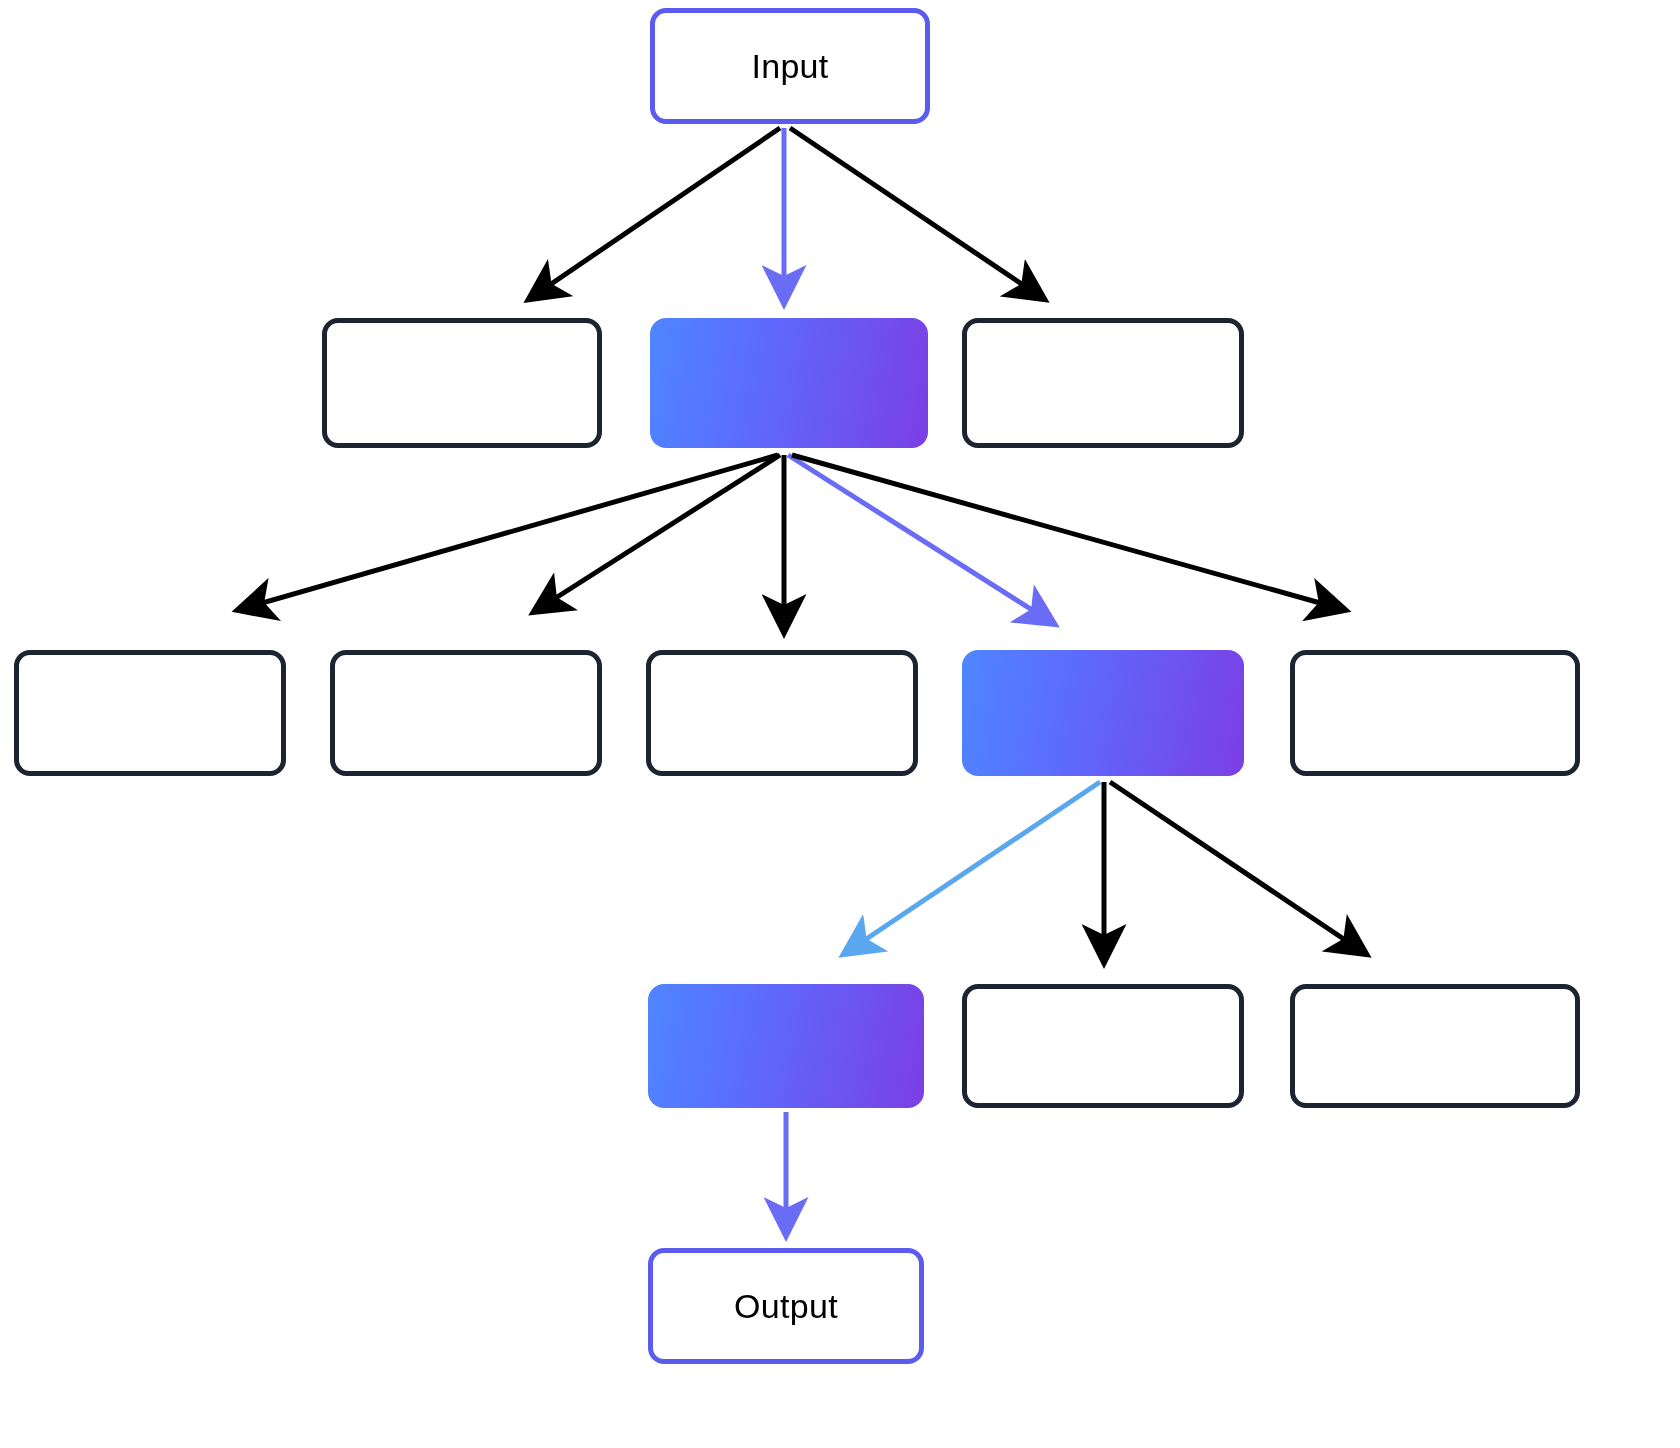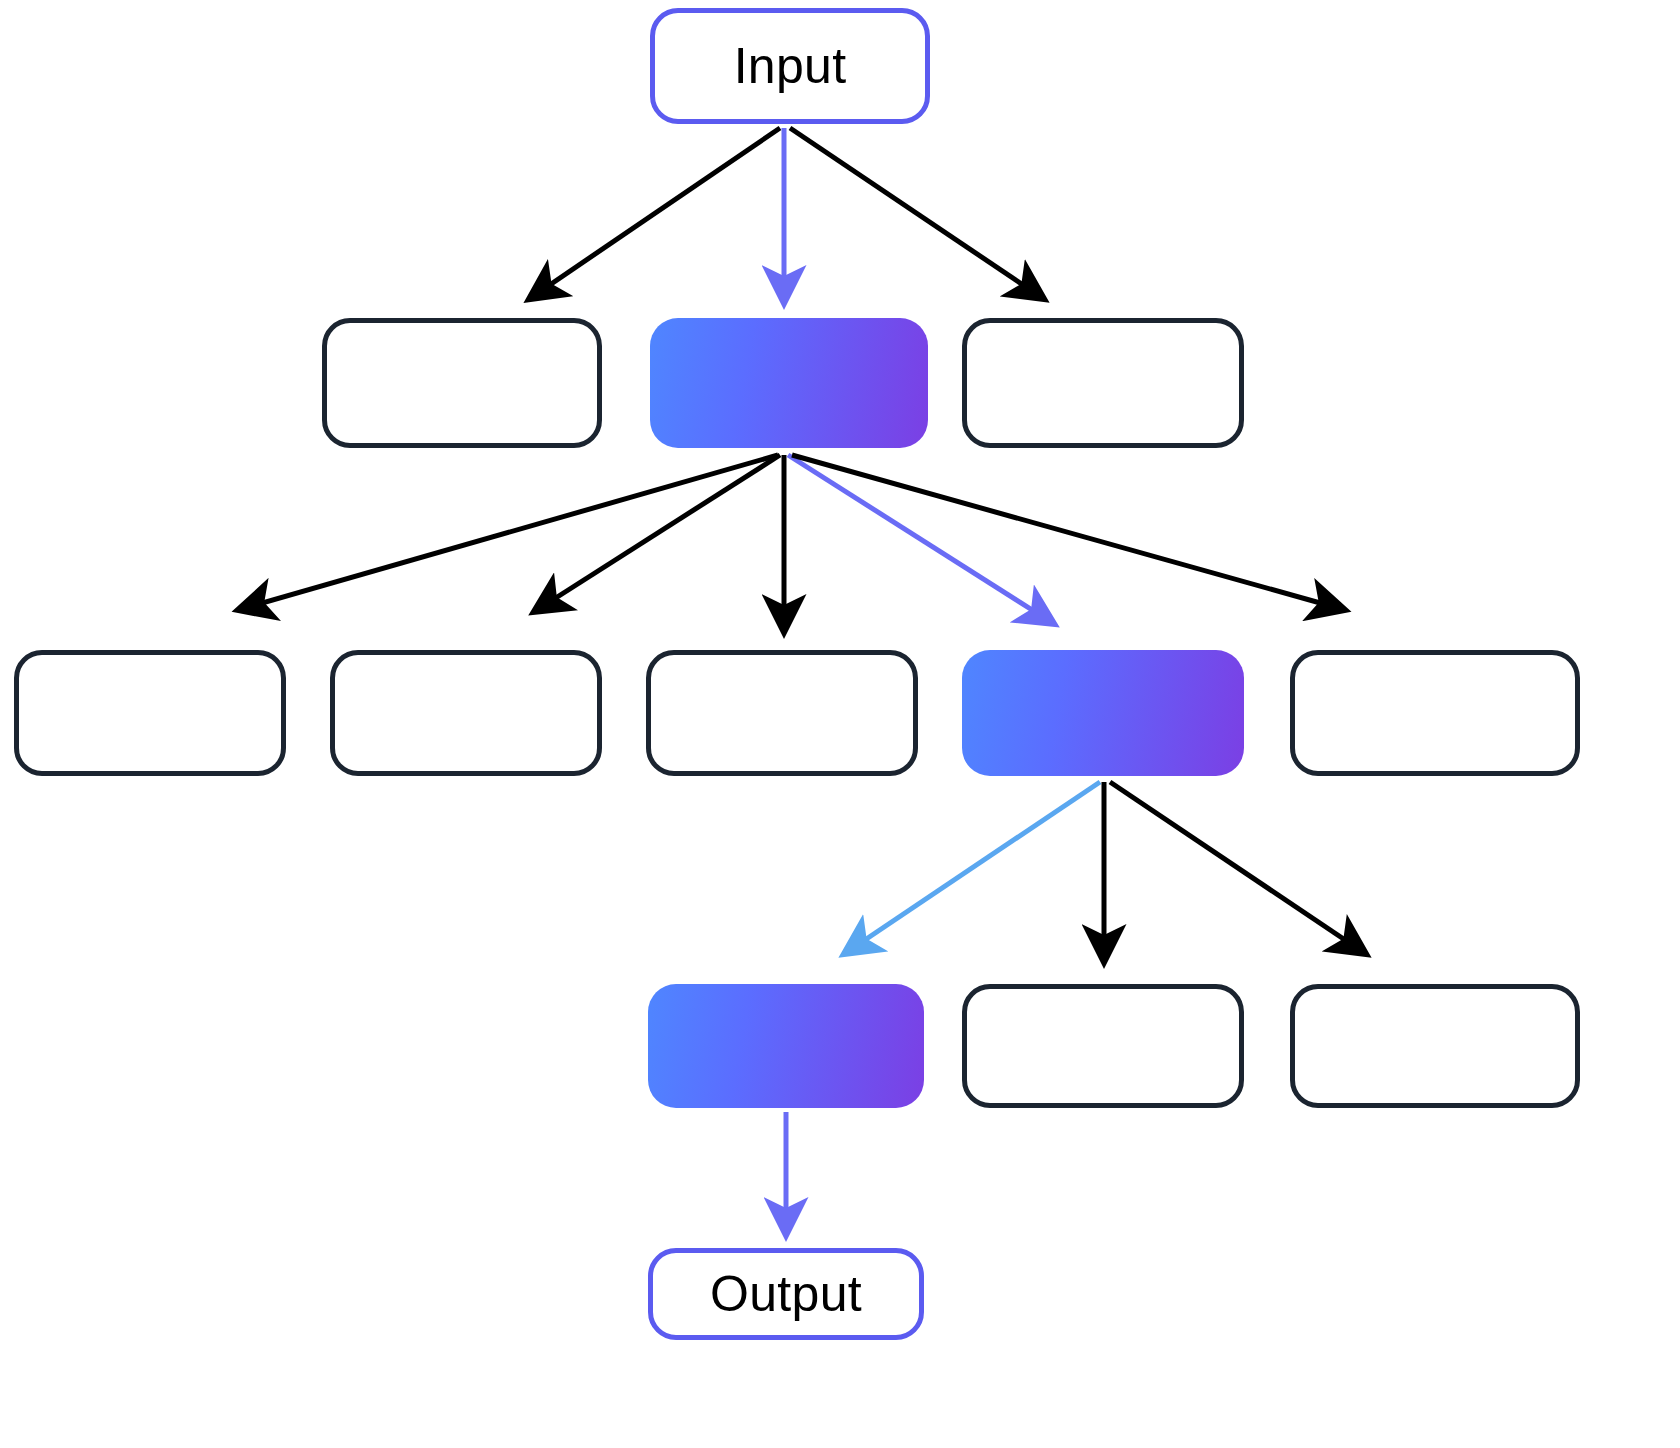--- a/index.html
+++ b/index.html
@@ -22,25 +22,25 @@
     position: absolute;
     left: 0;
     top: 0;
     width: 1680px;
     height: 1448px;
     pointer-events: none;
   }
   .node {
     position: absolute;
     box-sizing: border-box;
-    border-radius: 28px;
+    border-radius: 16px;
     display: flex;
     align-items: center;
     justify-content: center;
-    font-size: 50px;
+    font-size: 34px;
     color: #000000;
     letter-spacing: 0.3px;
   }
   .node.plain {
     background: transparent;
     border: 5px solid #1b2430;
   }
   .node.terminal {
     background: transparent;
     border: 5px solid #5b5bf0;
@@ -113,18 +113,18 @@
       </div>
       <div class="node highlight" style="left: 648px; top: 984px; width: 276px; height: 124px;">
         <span></span>
       </div>
       <div class="node plain" style="left: 962px; top: 984px; width: 282px; height: 124px;">
         <span></span>
       </div>
       <div class="node plain" style="left: 1290px; top: 984px; width: 290px; height: 124px;">
         <span></span>
       </div>
-      <div class="node terminal" style="left: 648px; top: 1248px; width: 276px; height: 92px;">
+      <div class="node terminal" style="left: 648px; top: 1248px; width: 276px; height: 116px;">
         <span>Output</span>
       </div>
     </div>
 
 </div>
 
 </body></html>

